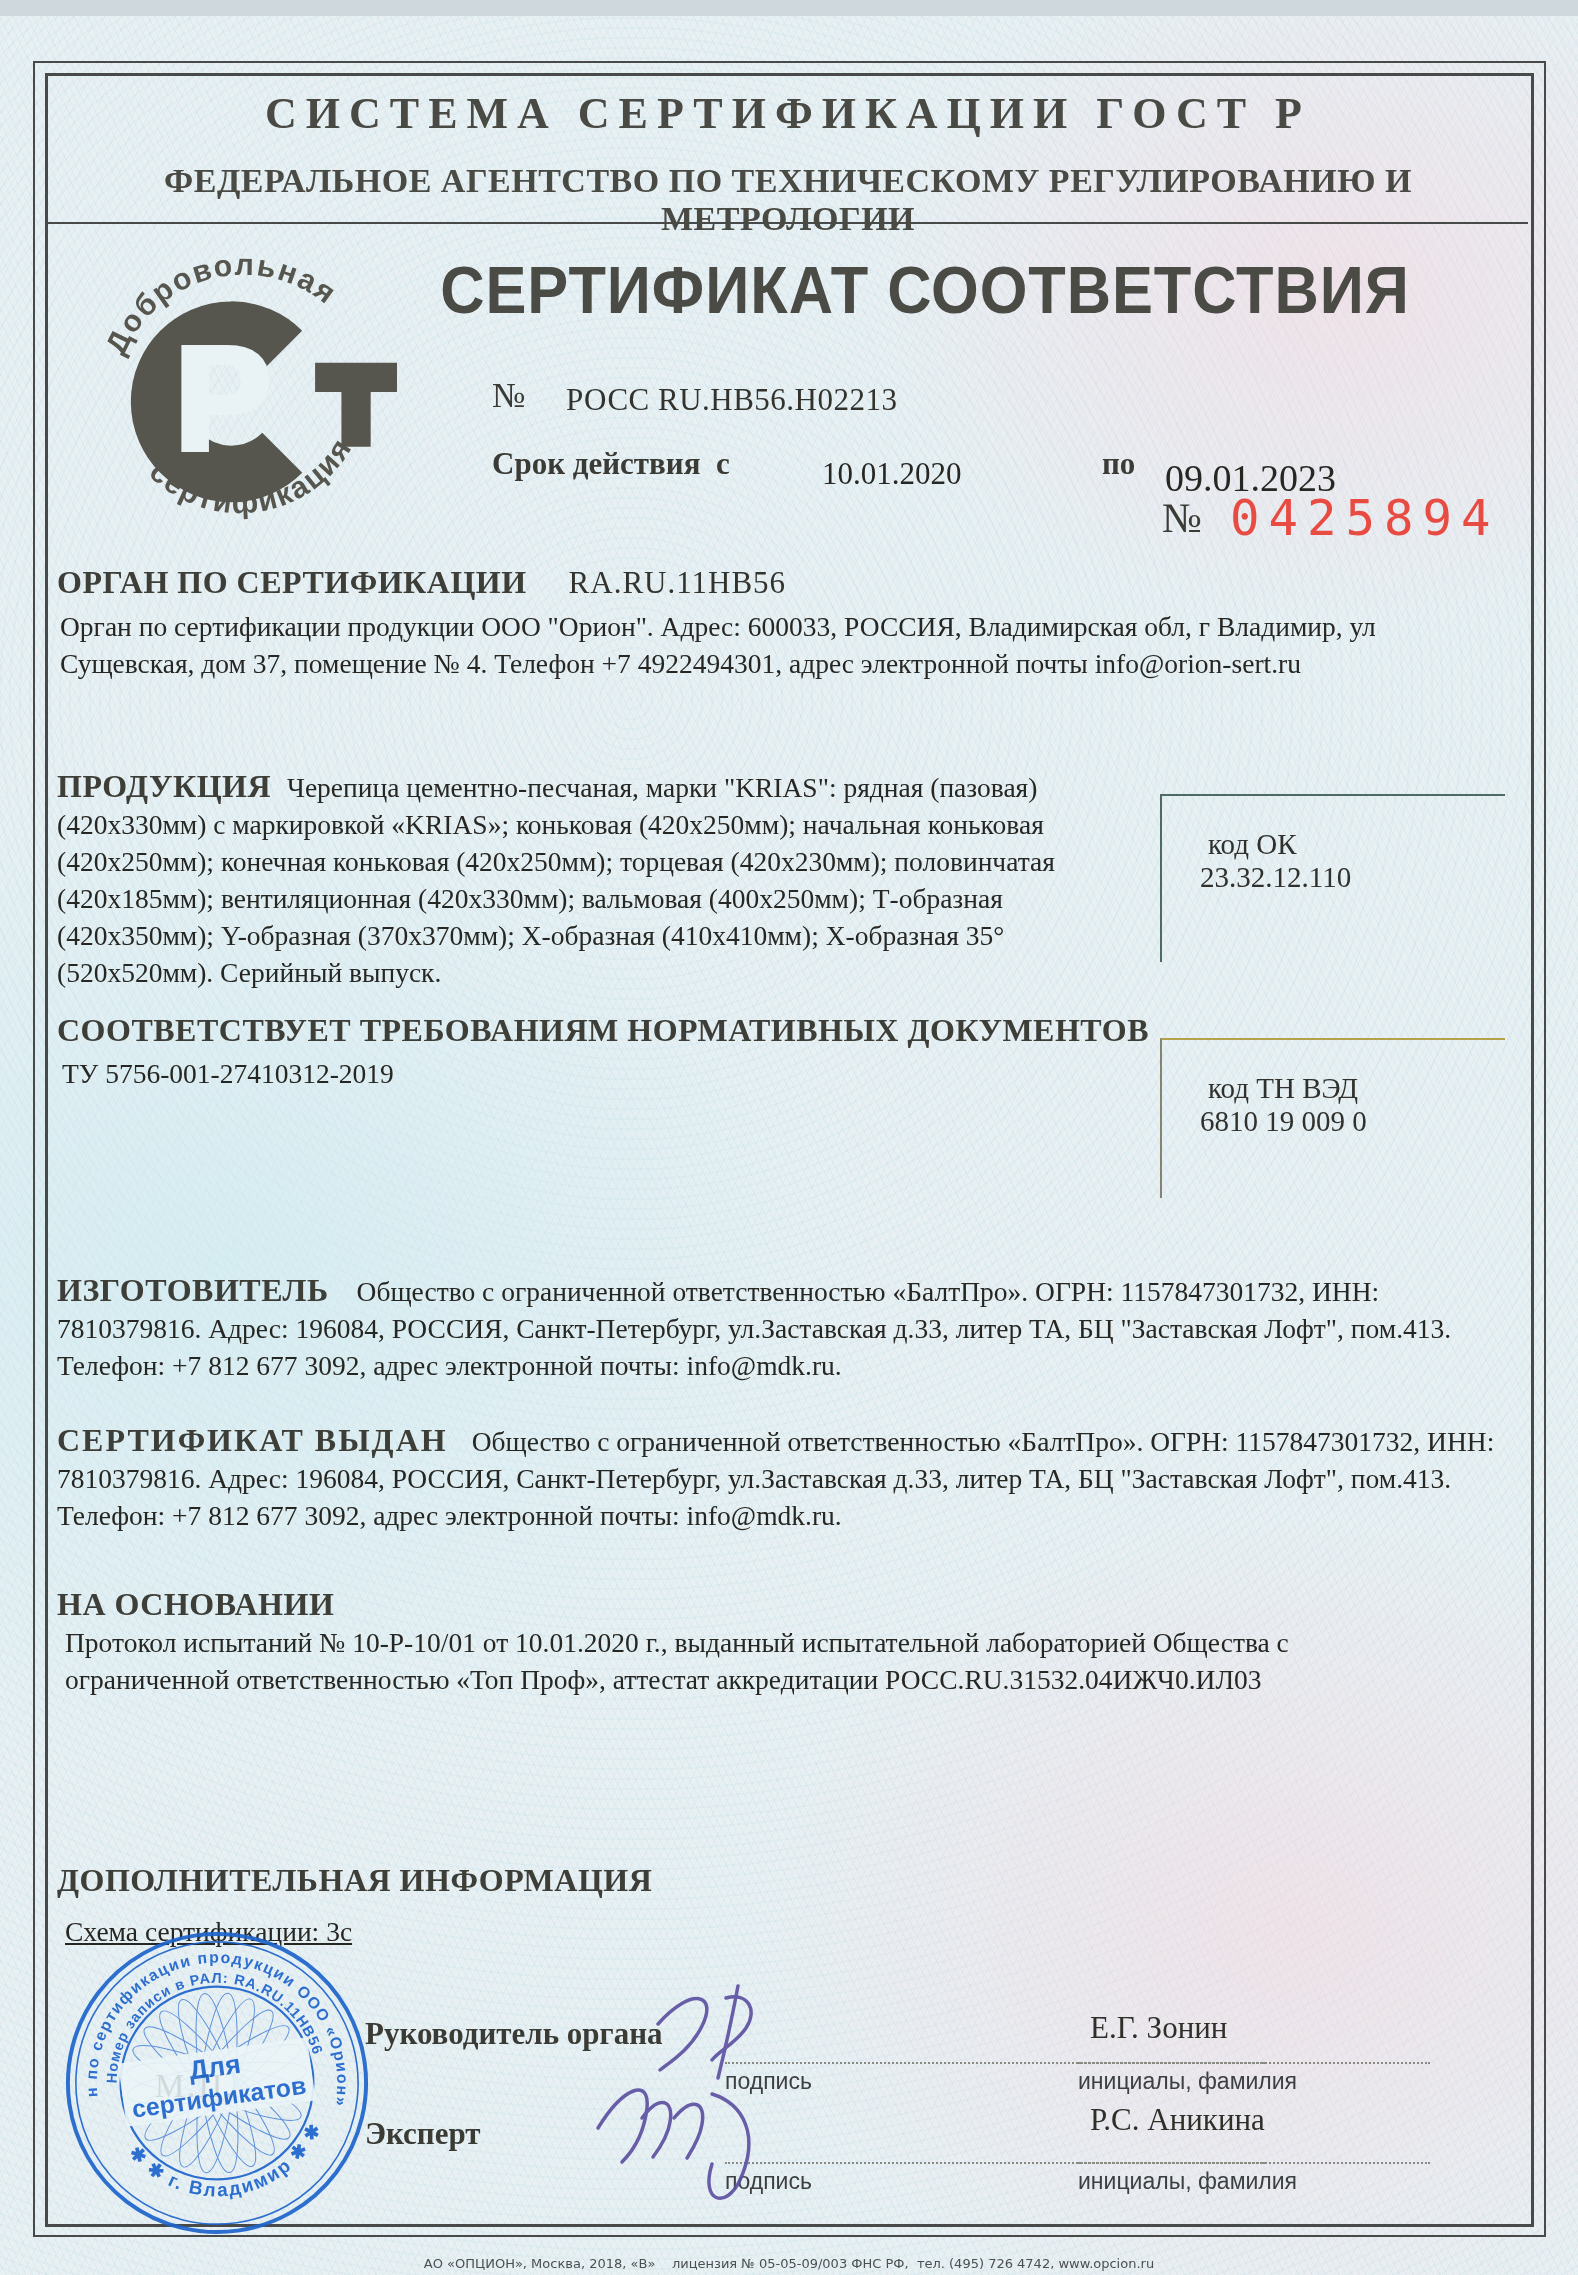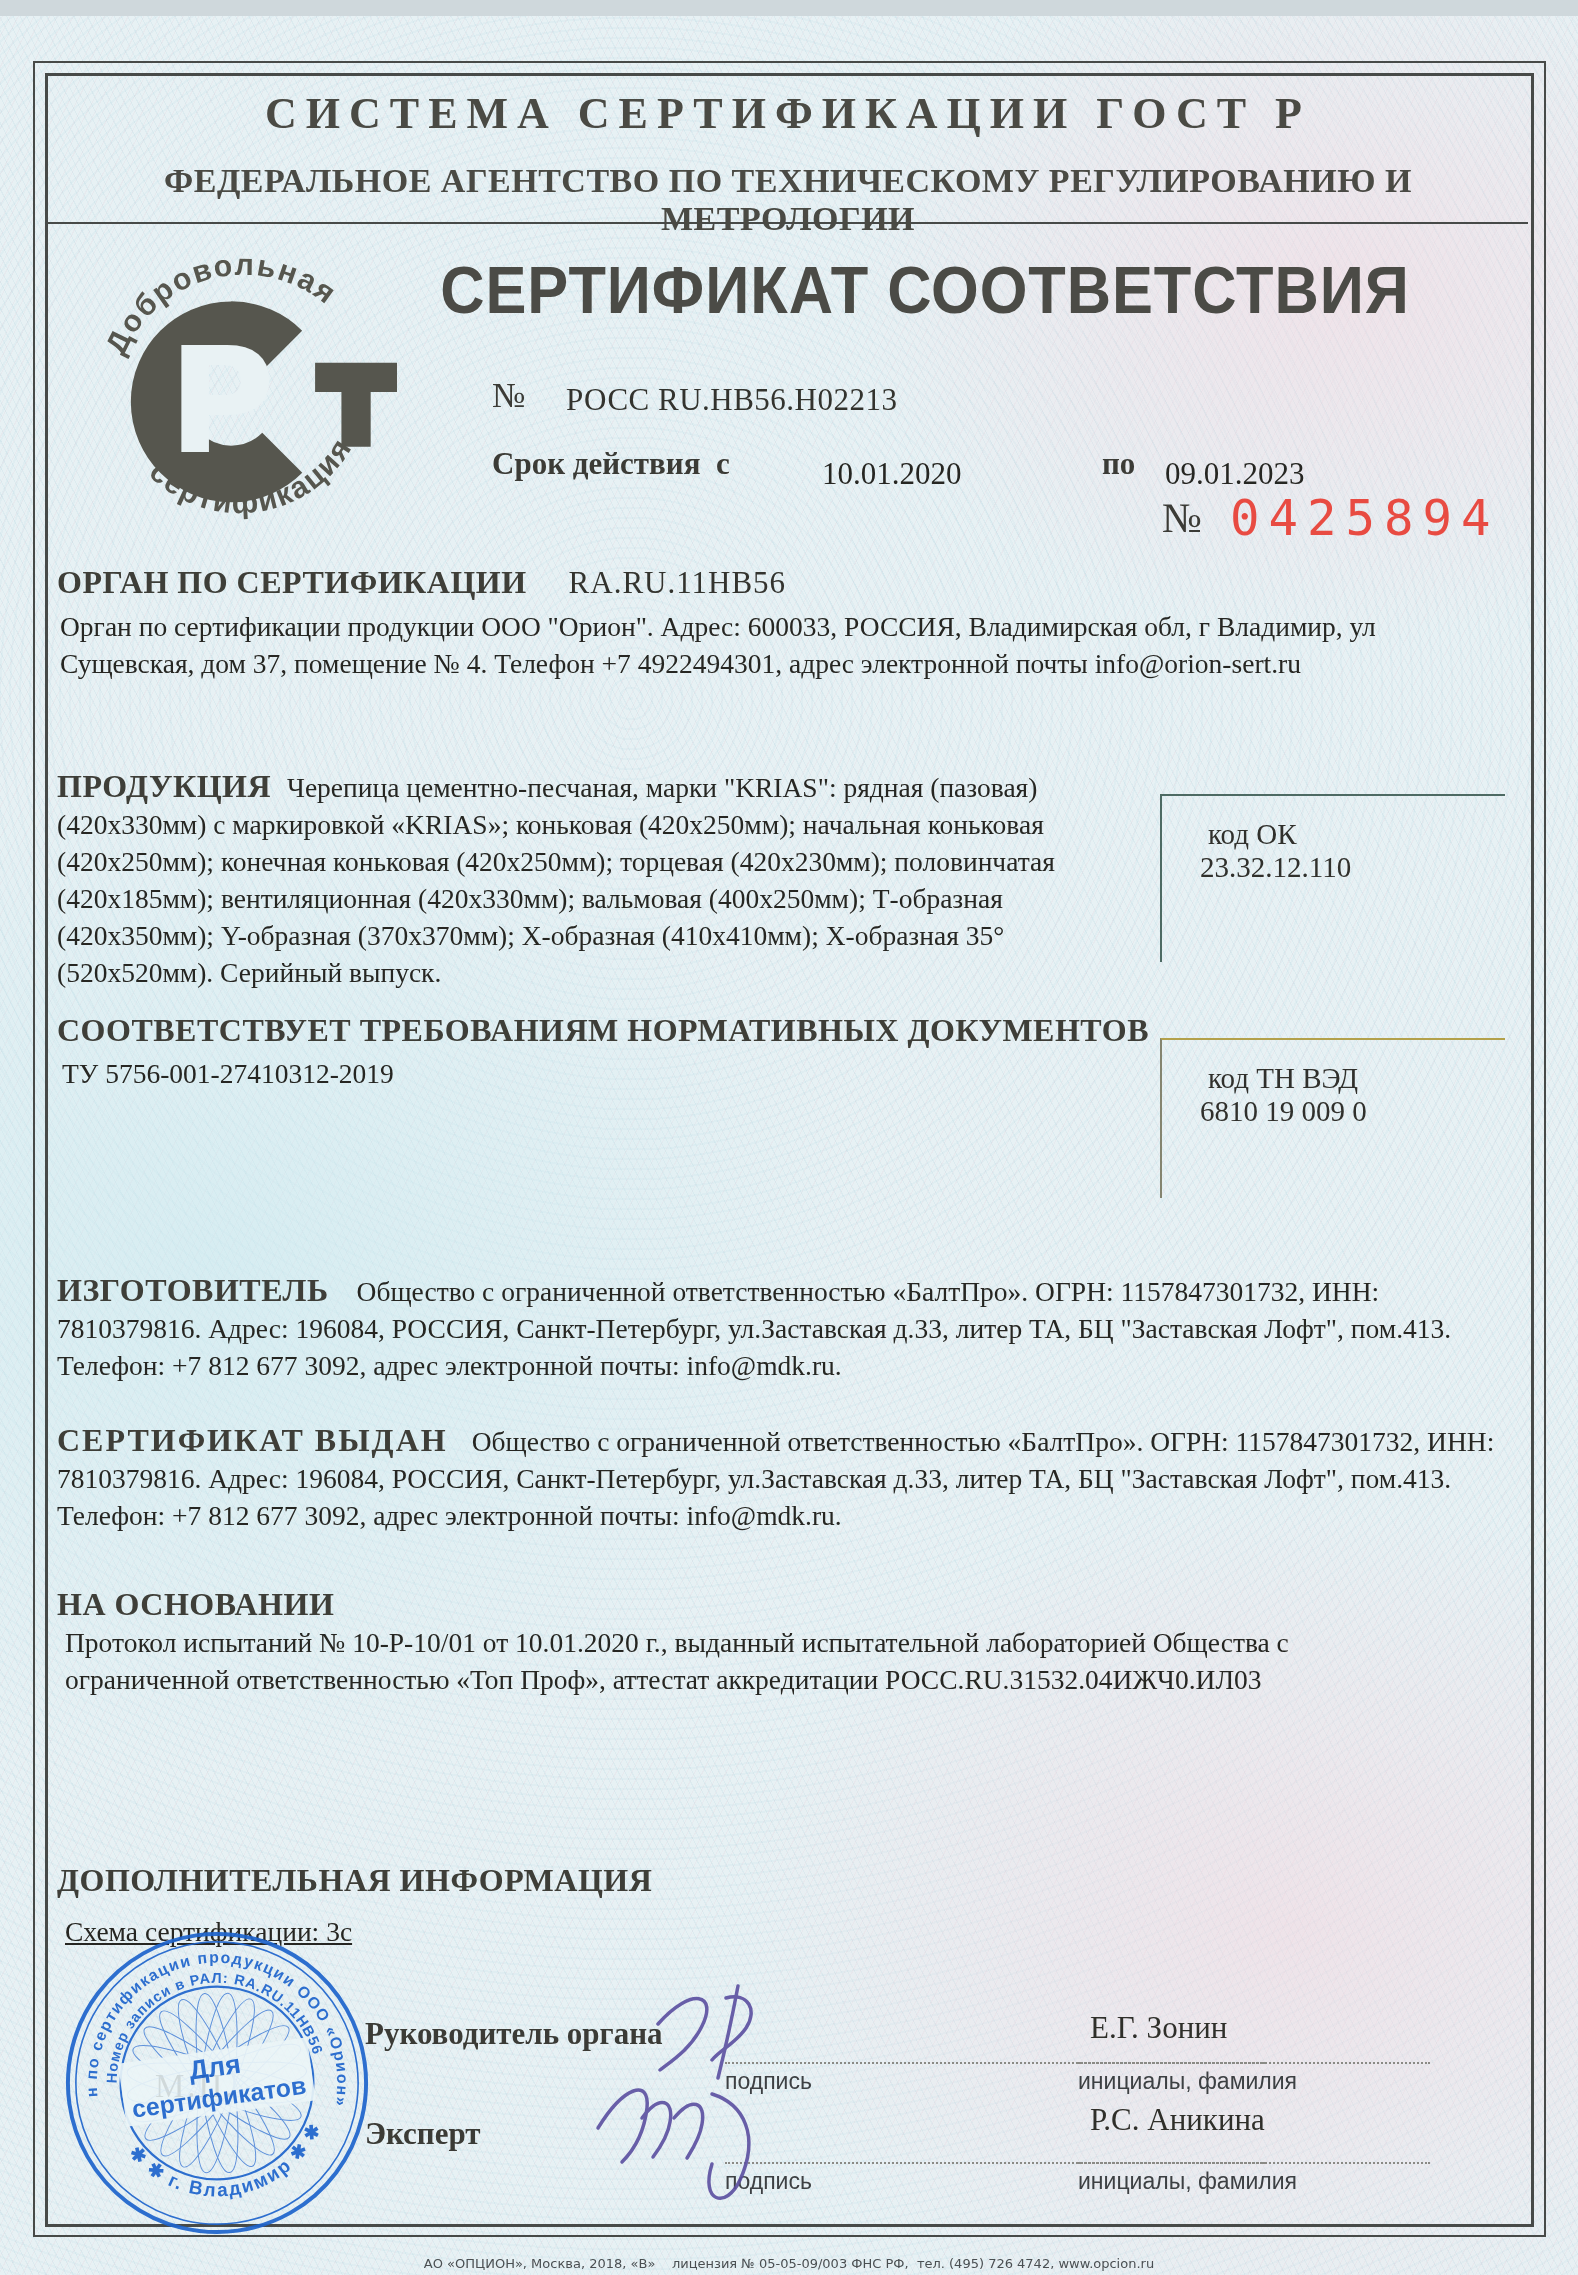--- a/index.html
+++ b/index.html
@@ -25,32 +25,32 @@
         letter-spacing:.5px;color:#4a4a44;}
   .rst-logo{left:85px;top:222px;width:312px;height:312px;}
   .doc-title{left:390px;top:236px;width:1070px;text-align:center;
         font-family:"Liberation Sans",sans-serif;font-weight:bold;font-size:66px;color:#4b4b46;
         letter-spacing:1px;transform:scaleX(.93);}
   .certno-label{left:492px;top:360px;font-size:35px;color:#3b3b36;}
   .certno-value{left:566px;top:366px;font-size:31px;color:#33332e;letter-spacing:.5px;}
   .validity-label{left:492px;top:430px;font-size:31px;font-weight:bold;color:#3b3b36;white-space:pre;}
   .validity-from{left:822px;top:440px;font-size:31px;}
   .validity-po{left:1102px;top:430px;font-size:31px;font-weight:bold;color:#3b3b36;}
-  .validity-to{left:1165px;top:440px;font-size:31px;}
+  .validity-to{left:1165px;top:440px;font-size:38px;}
   .blankno-label{left:1162px;top:478px;font-size:42px;color:#3b3b36;}
   .blankno-value{left:1230px;top:474px;font-family:"DejaVu Sans Mono",monospace;font-size:49px;
         color:#e84b42;letter-spacing:9px;}
   .sect{font-weight:bold;font-size:32px;color:#3e3e38;letter-spacing:.5px;}
   .body-text{font-size:27.5px;line-height:37px;color:#262622;}
   .org-line{left:57px;top:548px;width:1450px;}
   .org-code{font-size:31px;font-weight:normal;color:#33332e;margin-left:42px;letter-spacing:1px;}
   .org-para{left:60px;top:592px;width:1330px;}
   .prod-para{left:57px;top:752px;width:1045px;}
   .prod-para .sect{margin-right:16px;}
-  .code-box{width:345px;font-size:29px;color:#30302c;padding:22px 0 0 38px;box-sizing:border-box;}
+  .code-box{width:345px;font-size:29px;color:#30302c;padding:32px 0 0 38px;box-sizing:border-box;}
   .ok-box{left:1160px;top:778px;height:168px;border-top:2px solid #4d6a63;border-left:2px solid #4d6a63;}
   .tnved-box{left:1160px;top:1022px;height:160px;border-top:2px solid #b3a14b;border-left:2px solid #84846f;}
   .code-box .cb-label{margin-left:8px;}
   .compl-h{left:57px;top:996px;}
   .compl-doc{left:62px;top:1042px;font-size:27.5px;}
   .man-para{left:57px;top:1256px;width:1462px;}
   .man-para .sect{margin-right:28px;}
   .issued-para{left:57px;top:1406px;width:1462px;}
   .issued-para .sect{margin-right:24px;letter-spacing:2px;}
   .basis-h{left:57px;top:1570px;}

